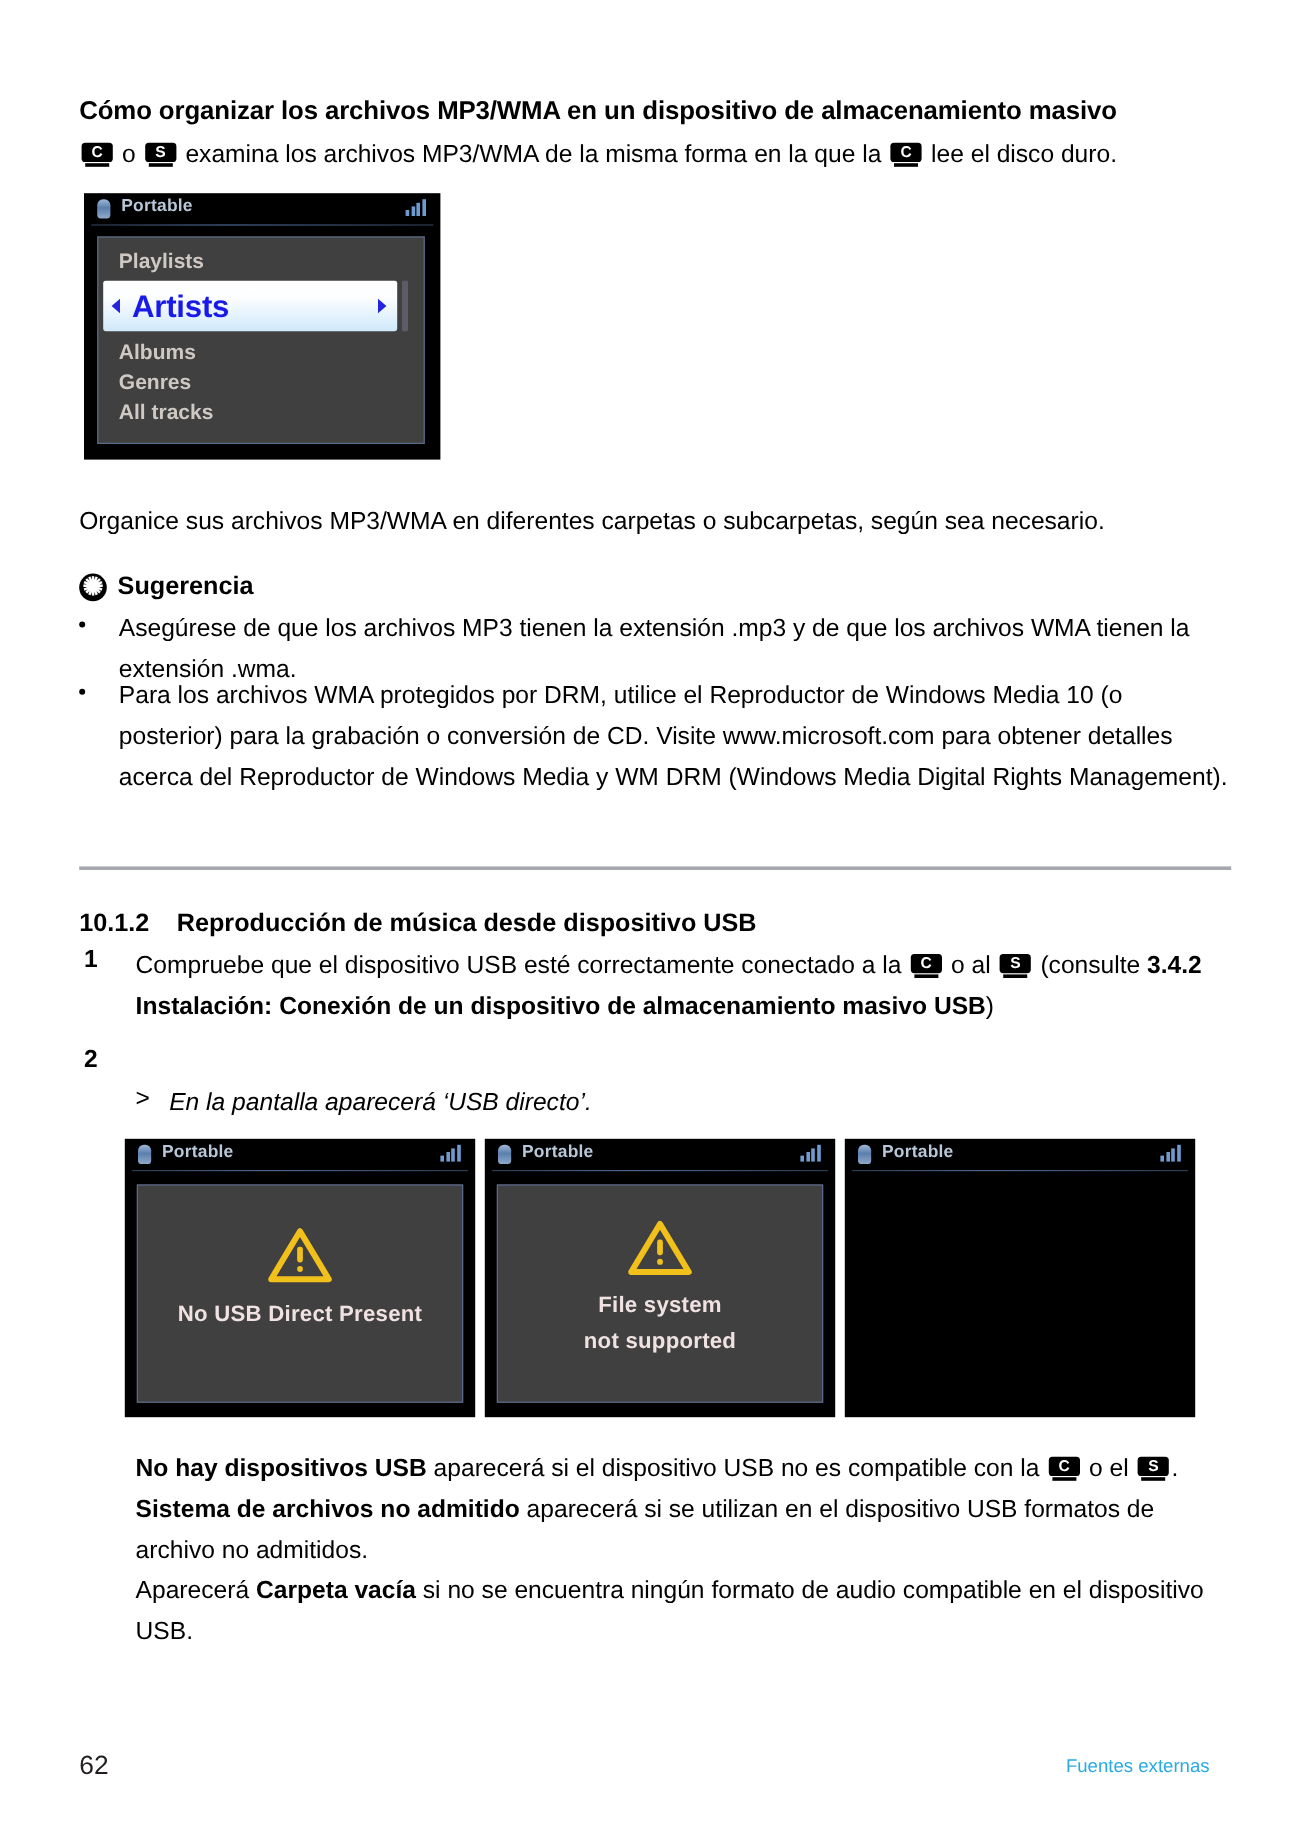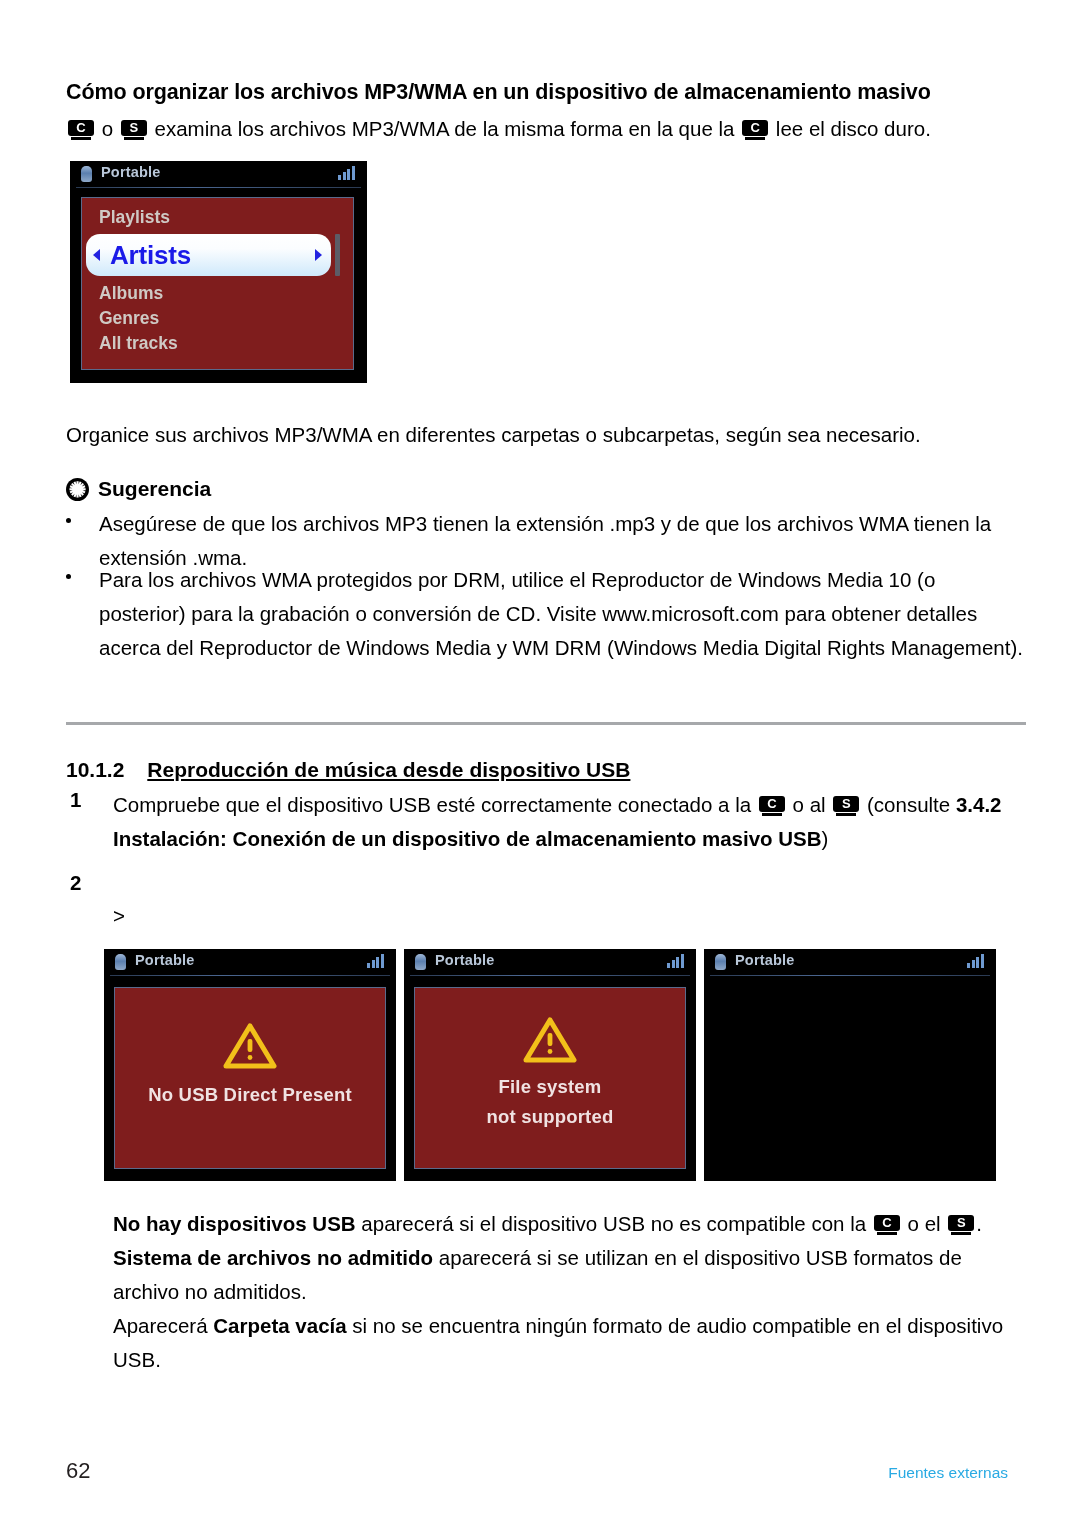--- a/index.html
+++ b/index.html
@@ -145,21 +145,21 @@
   }
 
   
   .divider {
     position: absolute;
     height: 3px;
     background: #a6a8ab;
   }
 
   .sect-num { font-weight: bold; font-size: 21px; }
-  .sect-title { font-weight: bold; font-size: 21px; text-decoration: underline; }
+  .sect-title { font-weight: bold; font-size: 21px; }
 
   
   .dev {
     position: absolute;
     background: #000000;
     overflow: hidden;
   }
   .dev-hdr {
     position: absolute;
     left: 0; top: 0;
@@ -201,37 +201,37 @@
   .dev-hdr-rule {
     position: absolute;
     left: 6px; right: 6px; top: 26px;
     height: 1px;
     background: linear-gradient(90deg, #2a3a52 0%, #4a6690 40%, #2a3a52 100%);
   }
 
   .dev-body {
     position: absolute;
     border: 1px solid #5a6a8c;
-    background: #7f1d1d;
+    background: #404040;
   }
 
   
   .menu-item {
     position: absolute;
     font-size: 17.5px;
     font-weight: bold;
     color: #cfc9c4;
     left: 17px;
   }
   .menu-sel {
     position: absolute;
     left: 4px;
     height: 42px;
     background: linear-gradient(180deg, #ffffff 0%, #fbfdff 35%, #cfe9fb 100%);
-    border-radius: 14px;
+    border-radius: 2px;
     display: flex;
     align-items: center;
   }
   .menu-sel-label {
     font-size: 26px;
     font-weight: bold;
     color: #1a1ae8;
     margin-left: 24px;
     letter-spacing: -0.2px;
   }
@@ -379,20 +379,21 @@
       <span class="scr">S</span>
       <span class="stand"></span>
     </span>
     <span>(consulte</span>
     <span class="bold">3.4.2 Instalación: Conexión de un dispositivo de almacenamiento masivo USB</span><span>)</span>
   </div>
 
   <div class="step-num" style="left:70px; top:871px;">2</div>
 
   <div class="arrow-gt" style="left:113px; top:904px;">&gt;</div>
+  <div class="arrow-line" style="left:141px; top:904px; width:880px;">En la pantalla aparecerá ‘USB directo’.</div>
 
   <div class="dev" style="left:104px; top:949px; width:292px; height:232px;">
     <div class="dev-hdr">
       <span class="dev-hdr-icon"></span>
       <span class="dev-hdr-title">Portable</span>
       <span class="dev-hdr-sig">
         <span></span>
           <span></span>
           <span></span>
           <span></span>

